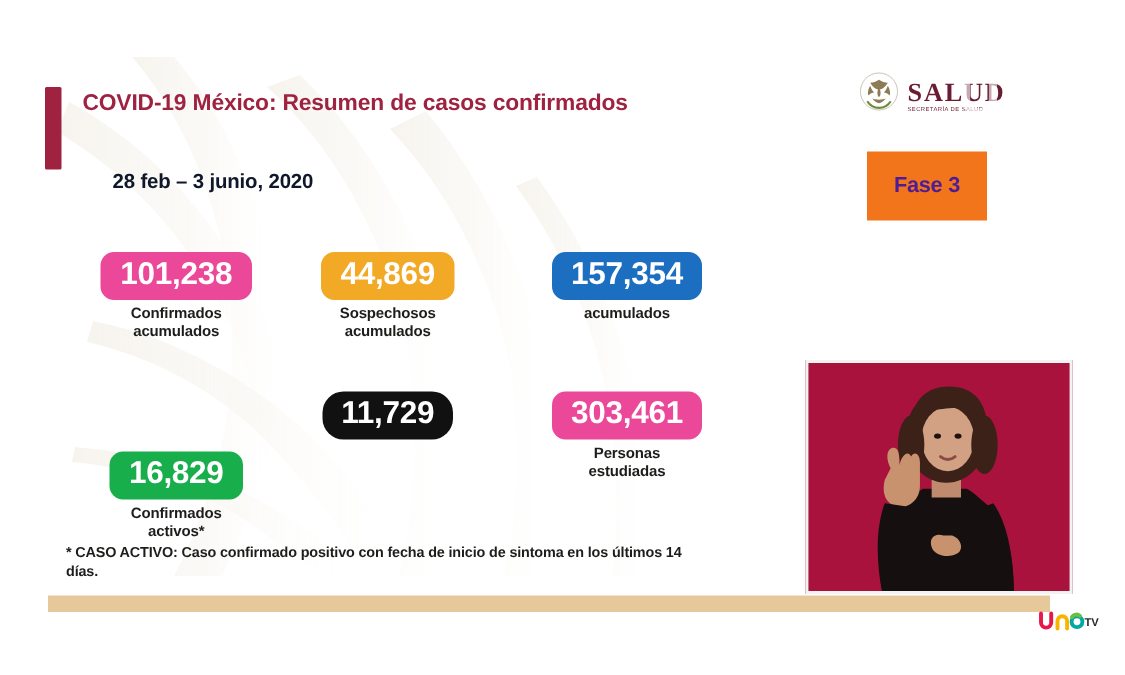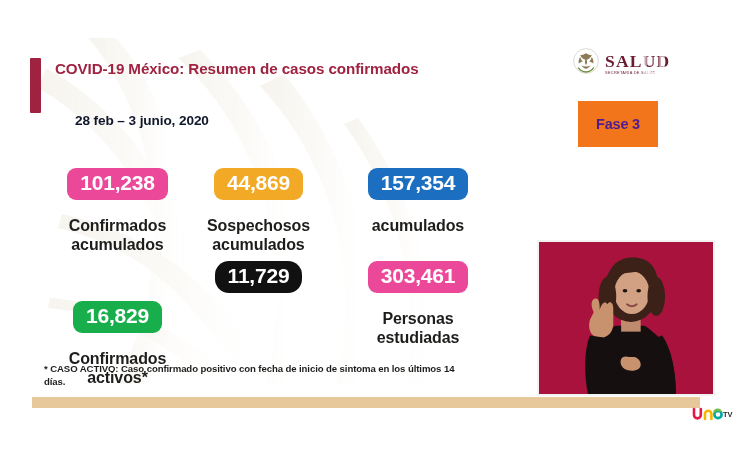--- a/index.html
+++ b/index.html
@@ -77,22 +77,22 @@
     border-radius: 9px;
     padding: 4px 13px 5px 13px;
     color: #ffffff;
     font-size: 21px;
     font-weight: bold;
     letter-spacing: -0.2px;
     line-height: 1.08;
     white-space: nowrap;
   }
   .stat .caption {
-    margin-top: 16px;
-    font-size: 16px;
+    margin-top: 4px;
+    font-size: 10px;
     font-weight: bold;
     color: #1d1d1b;
     line-height: 1.22;
     letter-spacing: -0.1px;
   }
 
   
   .footnote {
     position: absolute;
     left: 44px;

